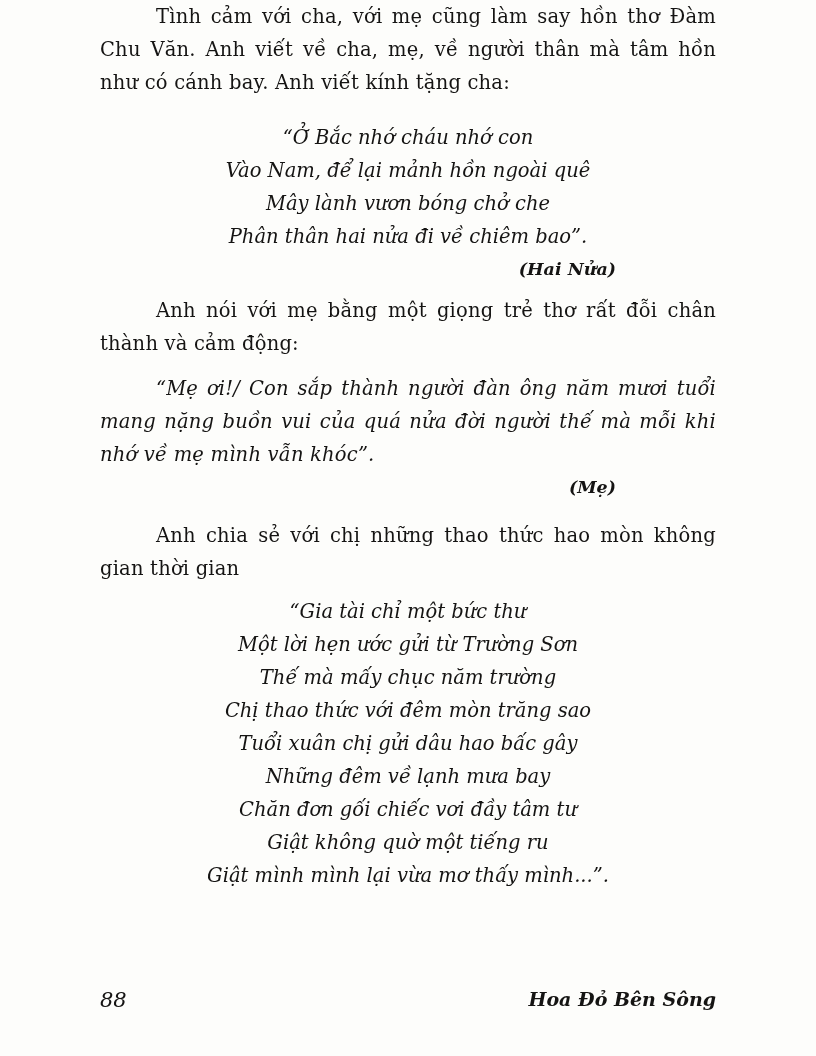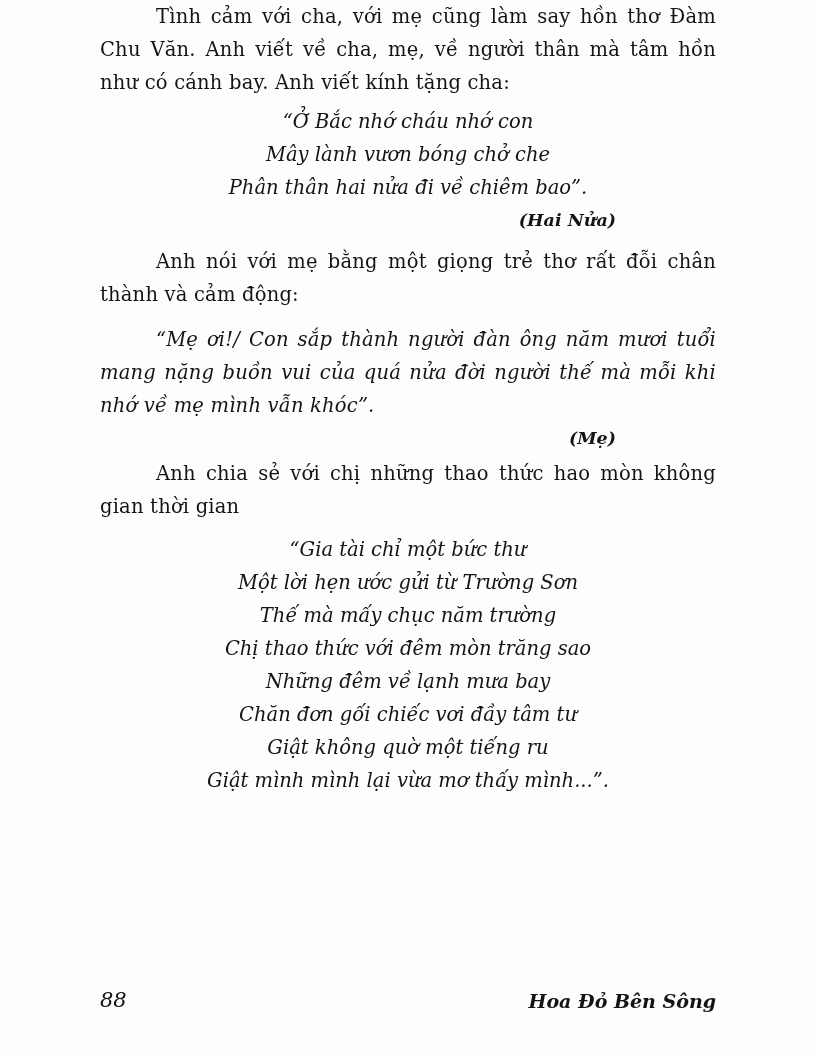--- a/index.html
+++ b/index.html
@@ -21,21 +21,21 @@
   }
   p { margin: 0; }
   .body-text {
     font-size: 19.5px;
     line-height: 33px;
     text-align: justify;
     text-indent: 56px;
     letter-spacing: 0.2px;
   }
   .poem {
-    margin-top: 6px;
+    margin-top: 22px;
     text-align: center;
     font-style: italic;
   }
   .poem-line {
     font-size: 19.5px;
     line-height: 33px;
     white-space: nowrap;
   }
   .attribution {
     font-size: 17.5px;
@@ -48,69 +48,71 @@
   .after-attr { margin-top: 8px; }
   .quote-block {
     margin-top: 12px;
     font-style: italic;
     font-size: 19.5px;
     line-height: 33px;
     text-align: justify;
     text-indent: 56px;
     letter-spacing: 0.2px;
   }
-  .para-3 { margin-top: 2px; }
+  .para-3 { margin-top: 15px; }
   .poem-2 { margin-top: 10px; }
   .footer {
     position: absolute;
     top: 988px;
     left: 0;
     right: 0;
     display: flex;
     justify-content: space-between;
-    align-items: flex-end;
+    align-items: flex-start;
   }
   .page-number {
     font-size: 21px;
     font-style: italic;
   }
   .book-title {
     font-size: 19px;
     font-style: italic;
     font-weight: bold;
   }
 </style>
 </head>
 <body>
 
 <div class="page">
 
   <p class="body-text">Tình cảm với cha, với mẹ cũng làm say hồn thơ Đàm Chu Văn. Anh viết về cha, mẹ, về người thân mà tâm hồn như có cánh bay. Anh viết kính tặng cha:</p>
 
   <div class="poem">
     <div class="poem-line">“Ở Bắc nhớ cháu nhớ con</div>
+    <div class="poem-line">Vào Nam, để lại mảnh hồn ngoài quê</div>
     <div class="poem-line">Mây lành vươn bóng chở che</div>
     <div class="poem-line">Phân thân hai nửa đi về chiêm bao”.</div>
   </div>
 
   <div class="attribution">(Hai Nửa)</div>
 
   <p class="body-text after-attr">Anh nói với mẹ bằng một giọng trẻ thơ rất đỗi chân thành và cảm động:</p>
 
   <p class="quote-block">“Mẹ ơi!/ Con sắp thành người đàn ông năm mươi tuổi mang nặng buồn vui của quá nửa đời người thế mà mỗi khi nhớ về mẹ mình vẫn khóc”.</p>
 
   <div class="attribution">(Mẹ)</div>
 
   <p class="body-text para-3">Anh chia sẻ với chị những thao thức hao mòn không gian thời gian</p>
 
   <div class="poem poem-2">
     <div class="poem-line">“Gia tài chỉ một bức thư</div>
     <div class="poem-line">Một lời hẹn ước gửi từ Trường Sơn</div>
     <div class="poem-line">Thế mà mấy chục năm trường</div>
     <div class="poem-line">Chị thao thức với đêm mòn trăng sao</div>
+    <div class="poem-line">Tuổi xuân chị gửi dâu hao bấc gây</div>
     <div class="poem-line">Những đêm về lạnh mưa bay</div>
     <div class="poem-line">Chăn đơn gối chiếc vơi đầy tâm tư</div>
     <div class="poem-line">Giật không quờ một tiếng ru</div>
     <div class="poem-line">Giật mình mình lại vừa mơ thấy mình...”.</div>
   </div>
 
   <div class="footer">
     <span class="page-number">88</span>
     <span class="book-title">Hoa Đỏ Bên Sông</span>
   </div>

